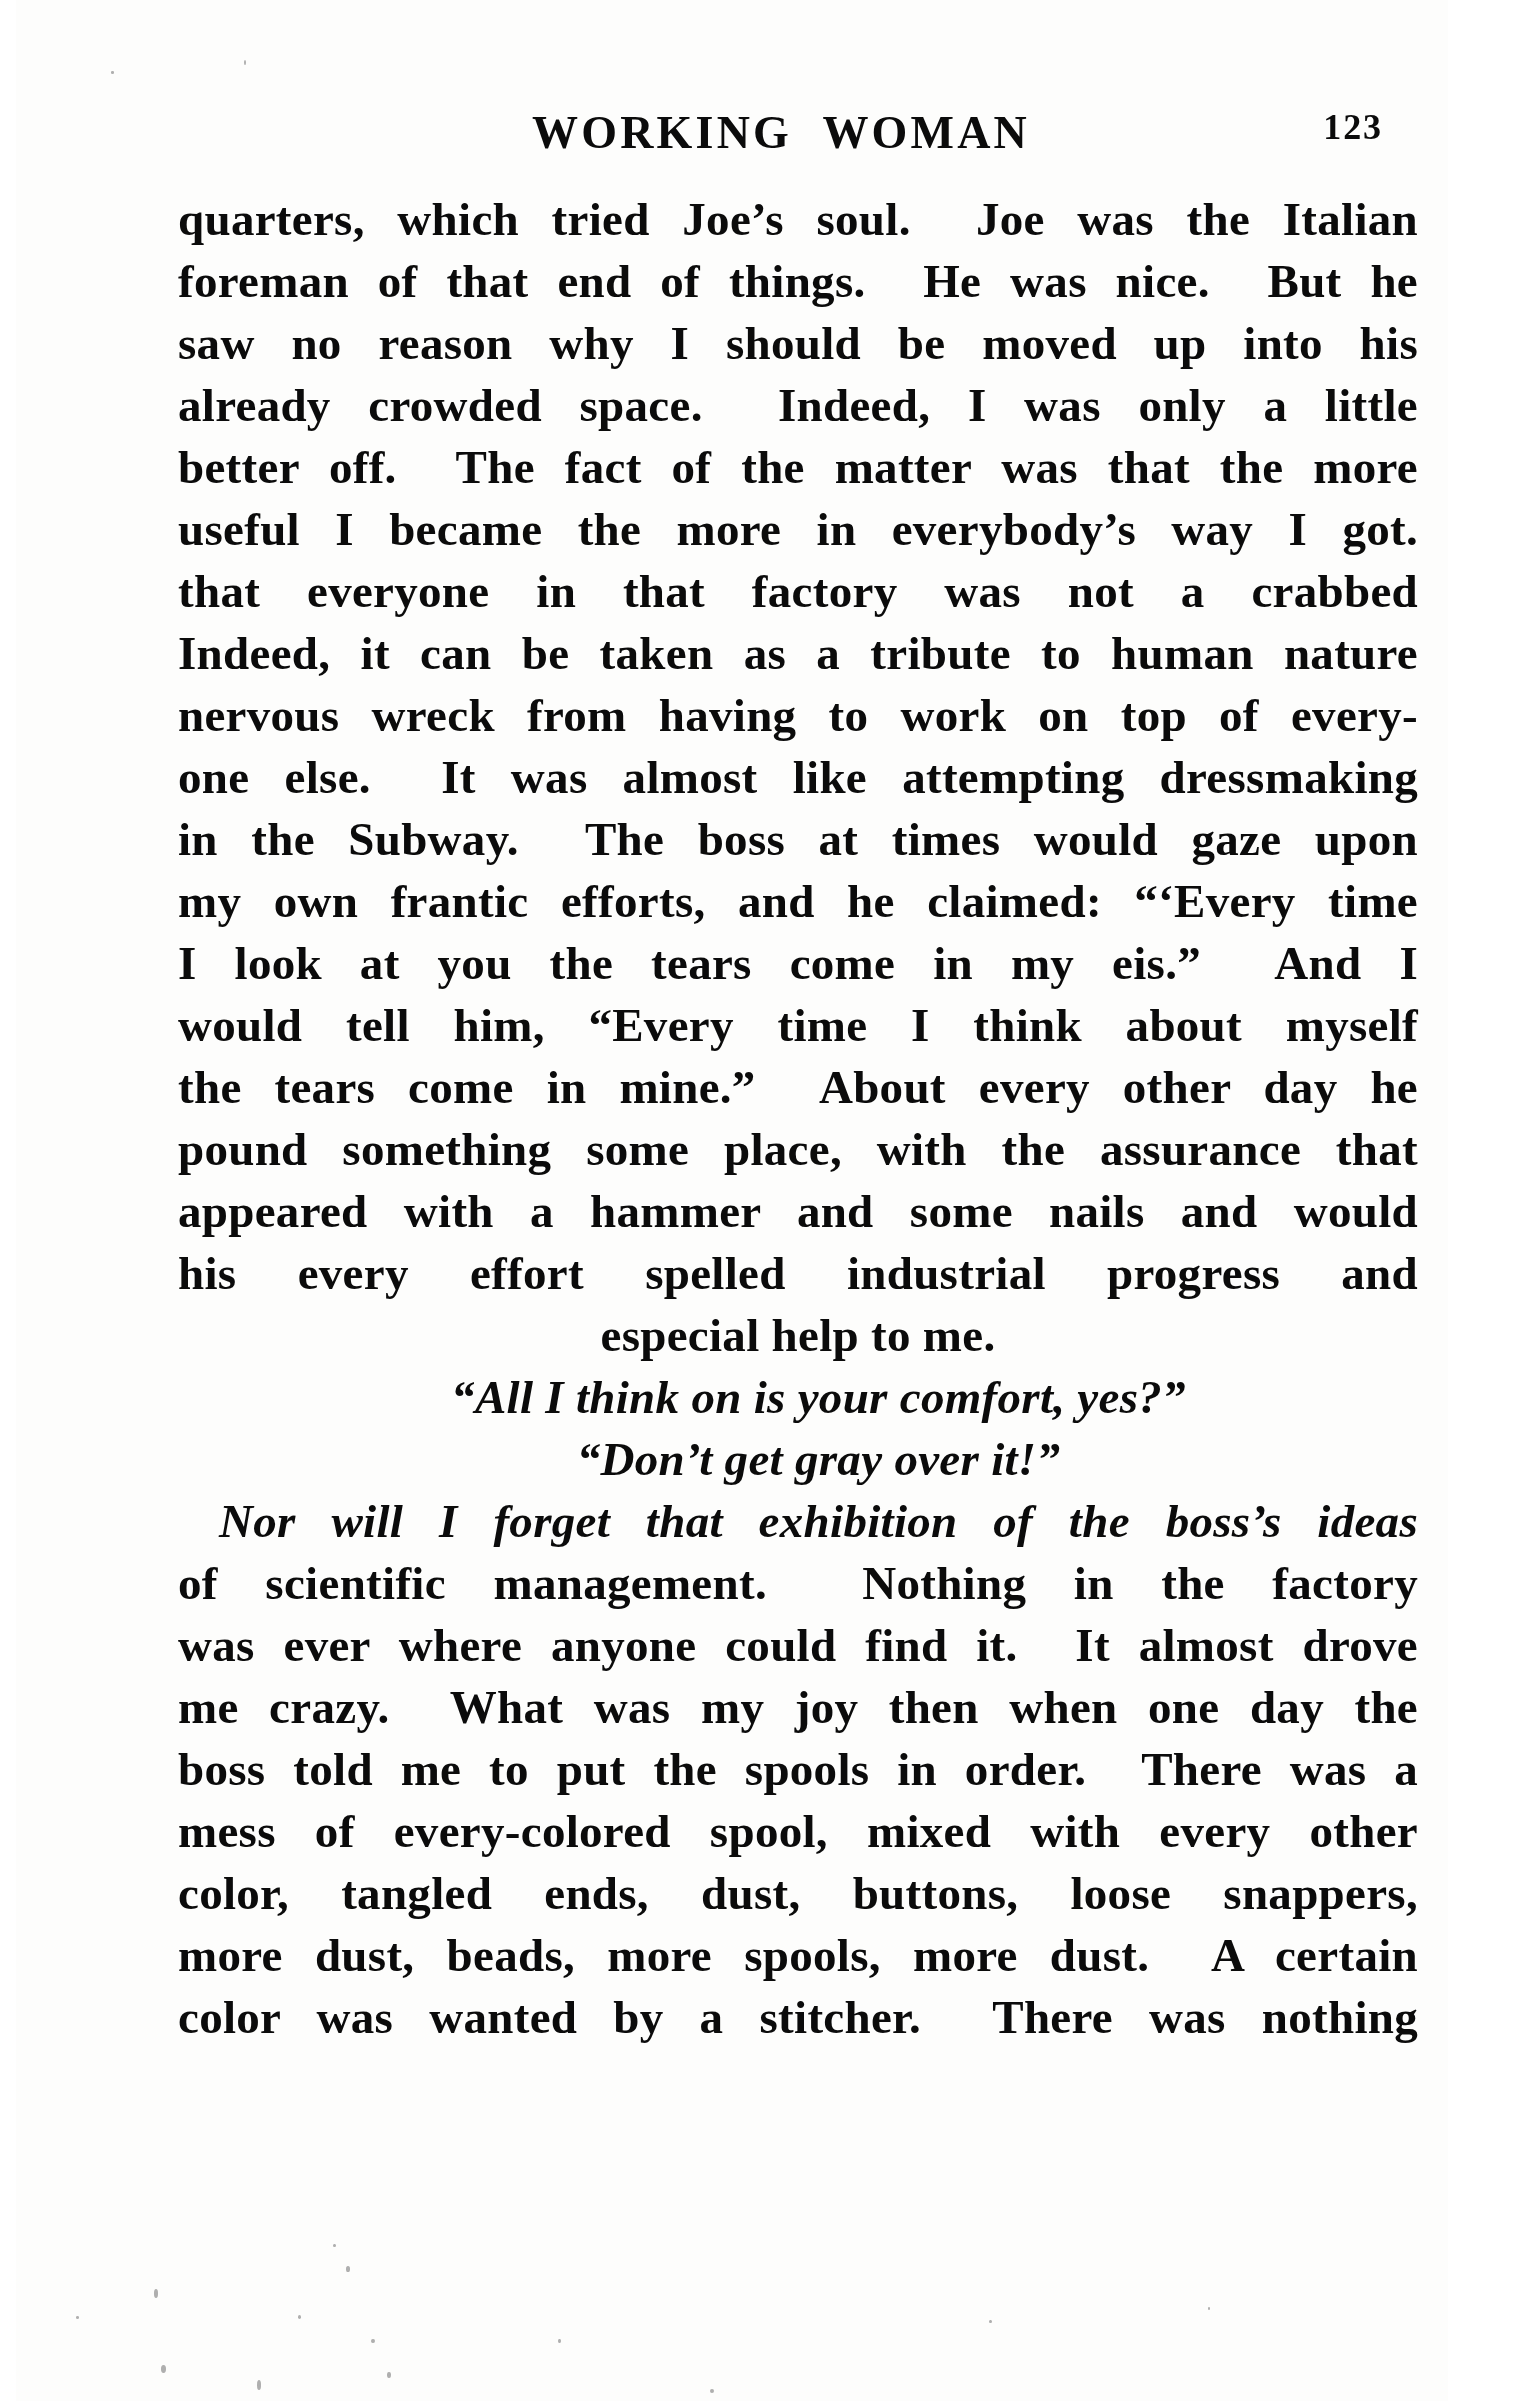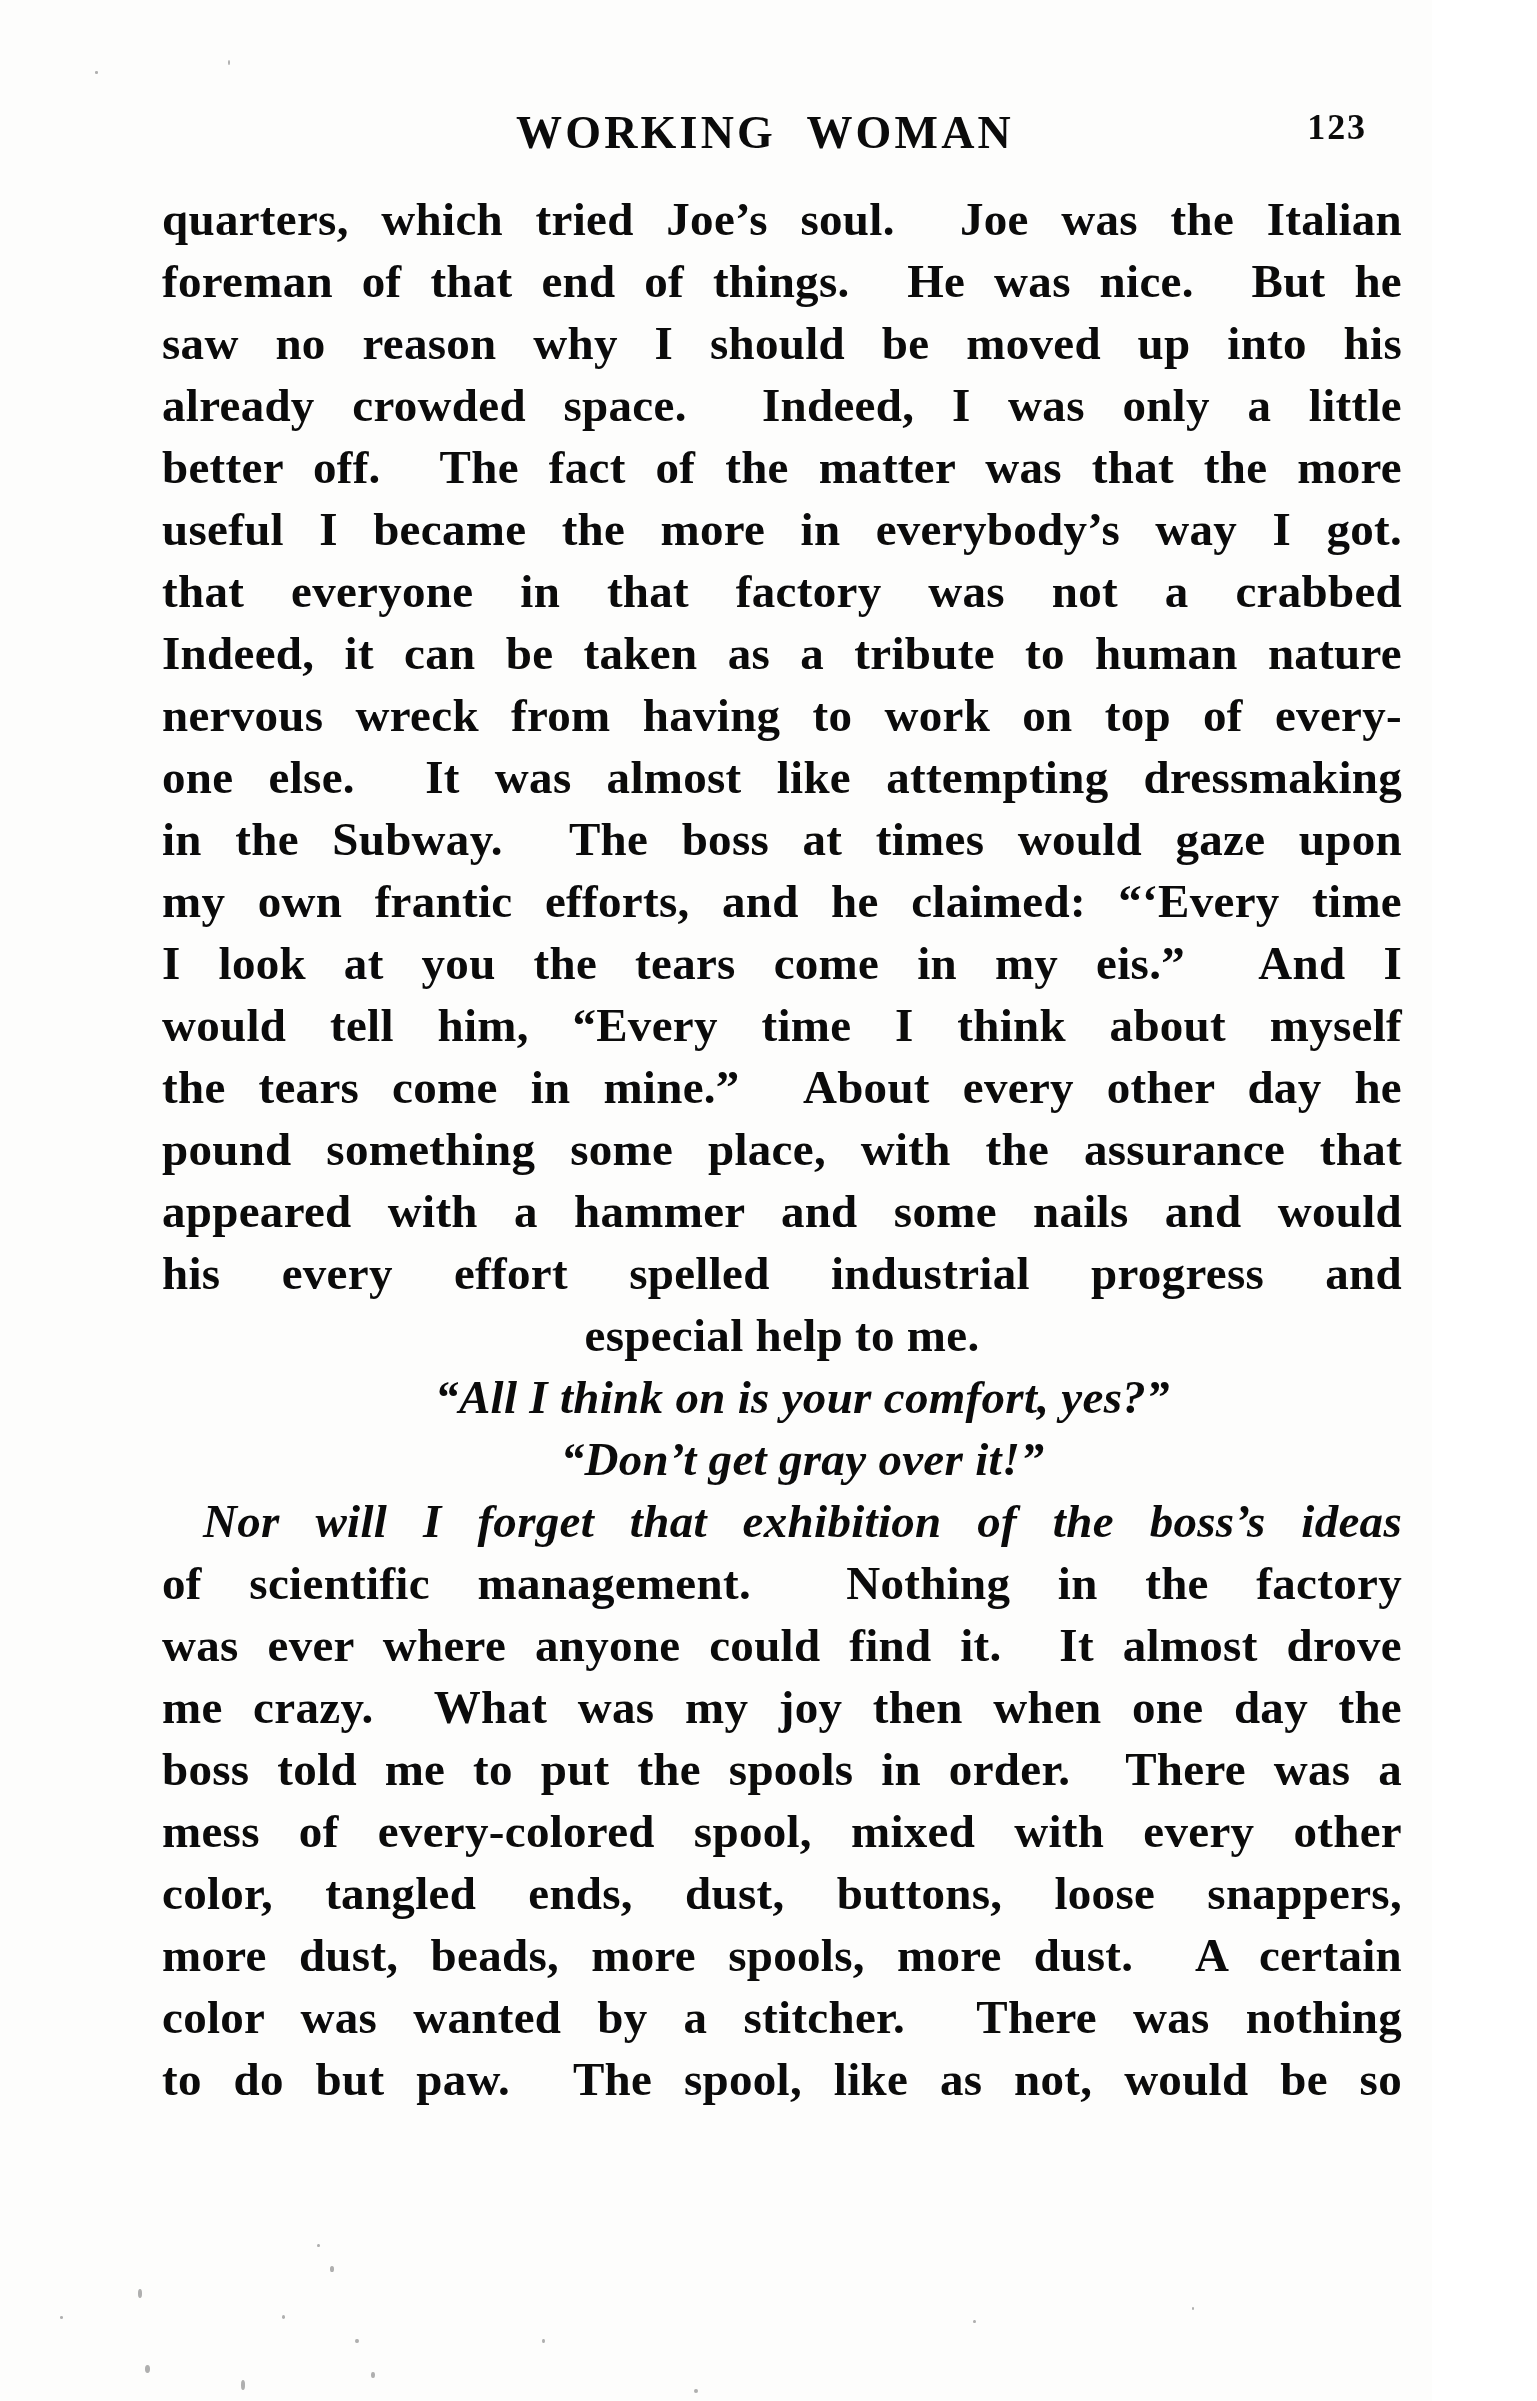--- a/index.html
+++ b/index.html
@@ -6,20 +6,21 @@
   html, body { background: #ffffff; }
 
   .page {
     position: relative;
     width: 1432px;
     height: 2401px;
     background: #fdfdfc;
     font-family: "Liberation Serif", serif;
     color: #0b0b0b;
     overflow: hidden;
+    margin-left: 16px;
   }
 
   .running-head {
     position: absolute;
     top: 106px;
     left: 145px;
     width: 1240px;
     height: 61px;
   }
 
@@ -112,21 +113,20 @@
       <div class="line indent">“Don’t get gray over it!”</div>
       <div class="line justify indent">Nor will I forget that exhibition of the boss’s ideas</div>
       <div class="line justify">of scientific management.  Nothing in the factory</div>
       <div class="line justify">was ever where anyone could find it.  It almost drove</div>
       <div class="line justify">me crazy.  What was my joy then when one day the</div>
       <div class="line justify">boss told me to put the spools in order.  There was a</div>
       <div class="line justify">mess of every-colored spool, mixed with every other</div>
       <div class="line justify">color, tangled ends, dust, buttons, loose snappers,</div>
       <div class="line justify">more dust, beads, more spools, more dust.  A certain</div>
       <div class="line justify">color was wanted by a stitcher.  There was nothing</div>
-      <div class="line justify">to do but paw.  The spool, like as not, would be so</div>
     </div>
 
   <div class="speck" style="left:95px; top:71px; width:2.5px; height:2.5px;"></div>
   <div class="speck" style="left:228px; top:60px; width:1.9px; height:5px;"></div>
   <div class="speck" style="left:330px; top:2266px; width:3.8px; height:5.7px;"></div>
   <div class="speck" style="left:138px; top:2289px; width:4.4px; height:9px;"></div>
   <div class="speck" style="left:145px; top:2365px; width:5px; height:8.2px;"></div>
   <div class="speck" style="left:241px; top:2380px; width:4.4px; height:10px;"></div>
   <div class="speck" style="left:282px; top:2315px; width:3.2px; height:3.8px;"></div>
   <div class="speck" style="left:355px; top:2339px; width:3.8px; height:4.4px;"></div>

